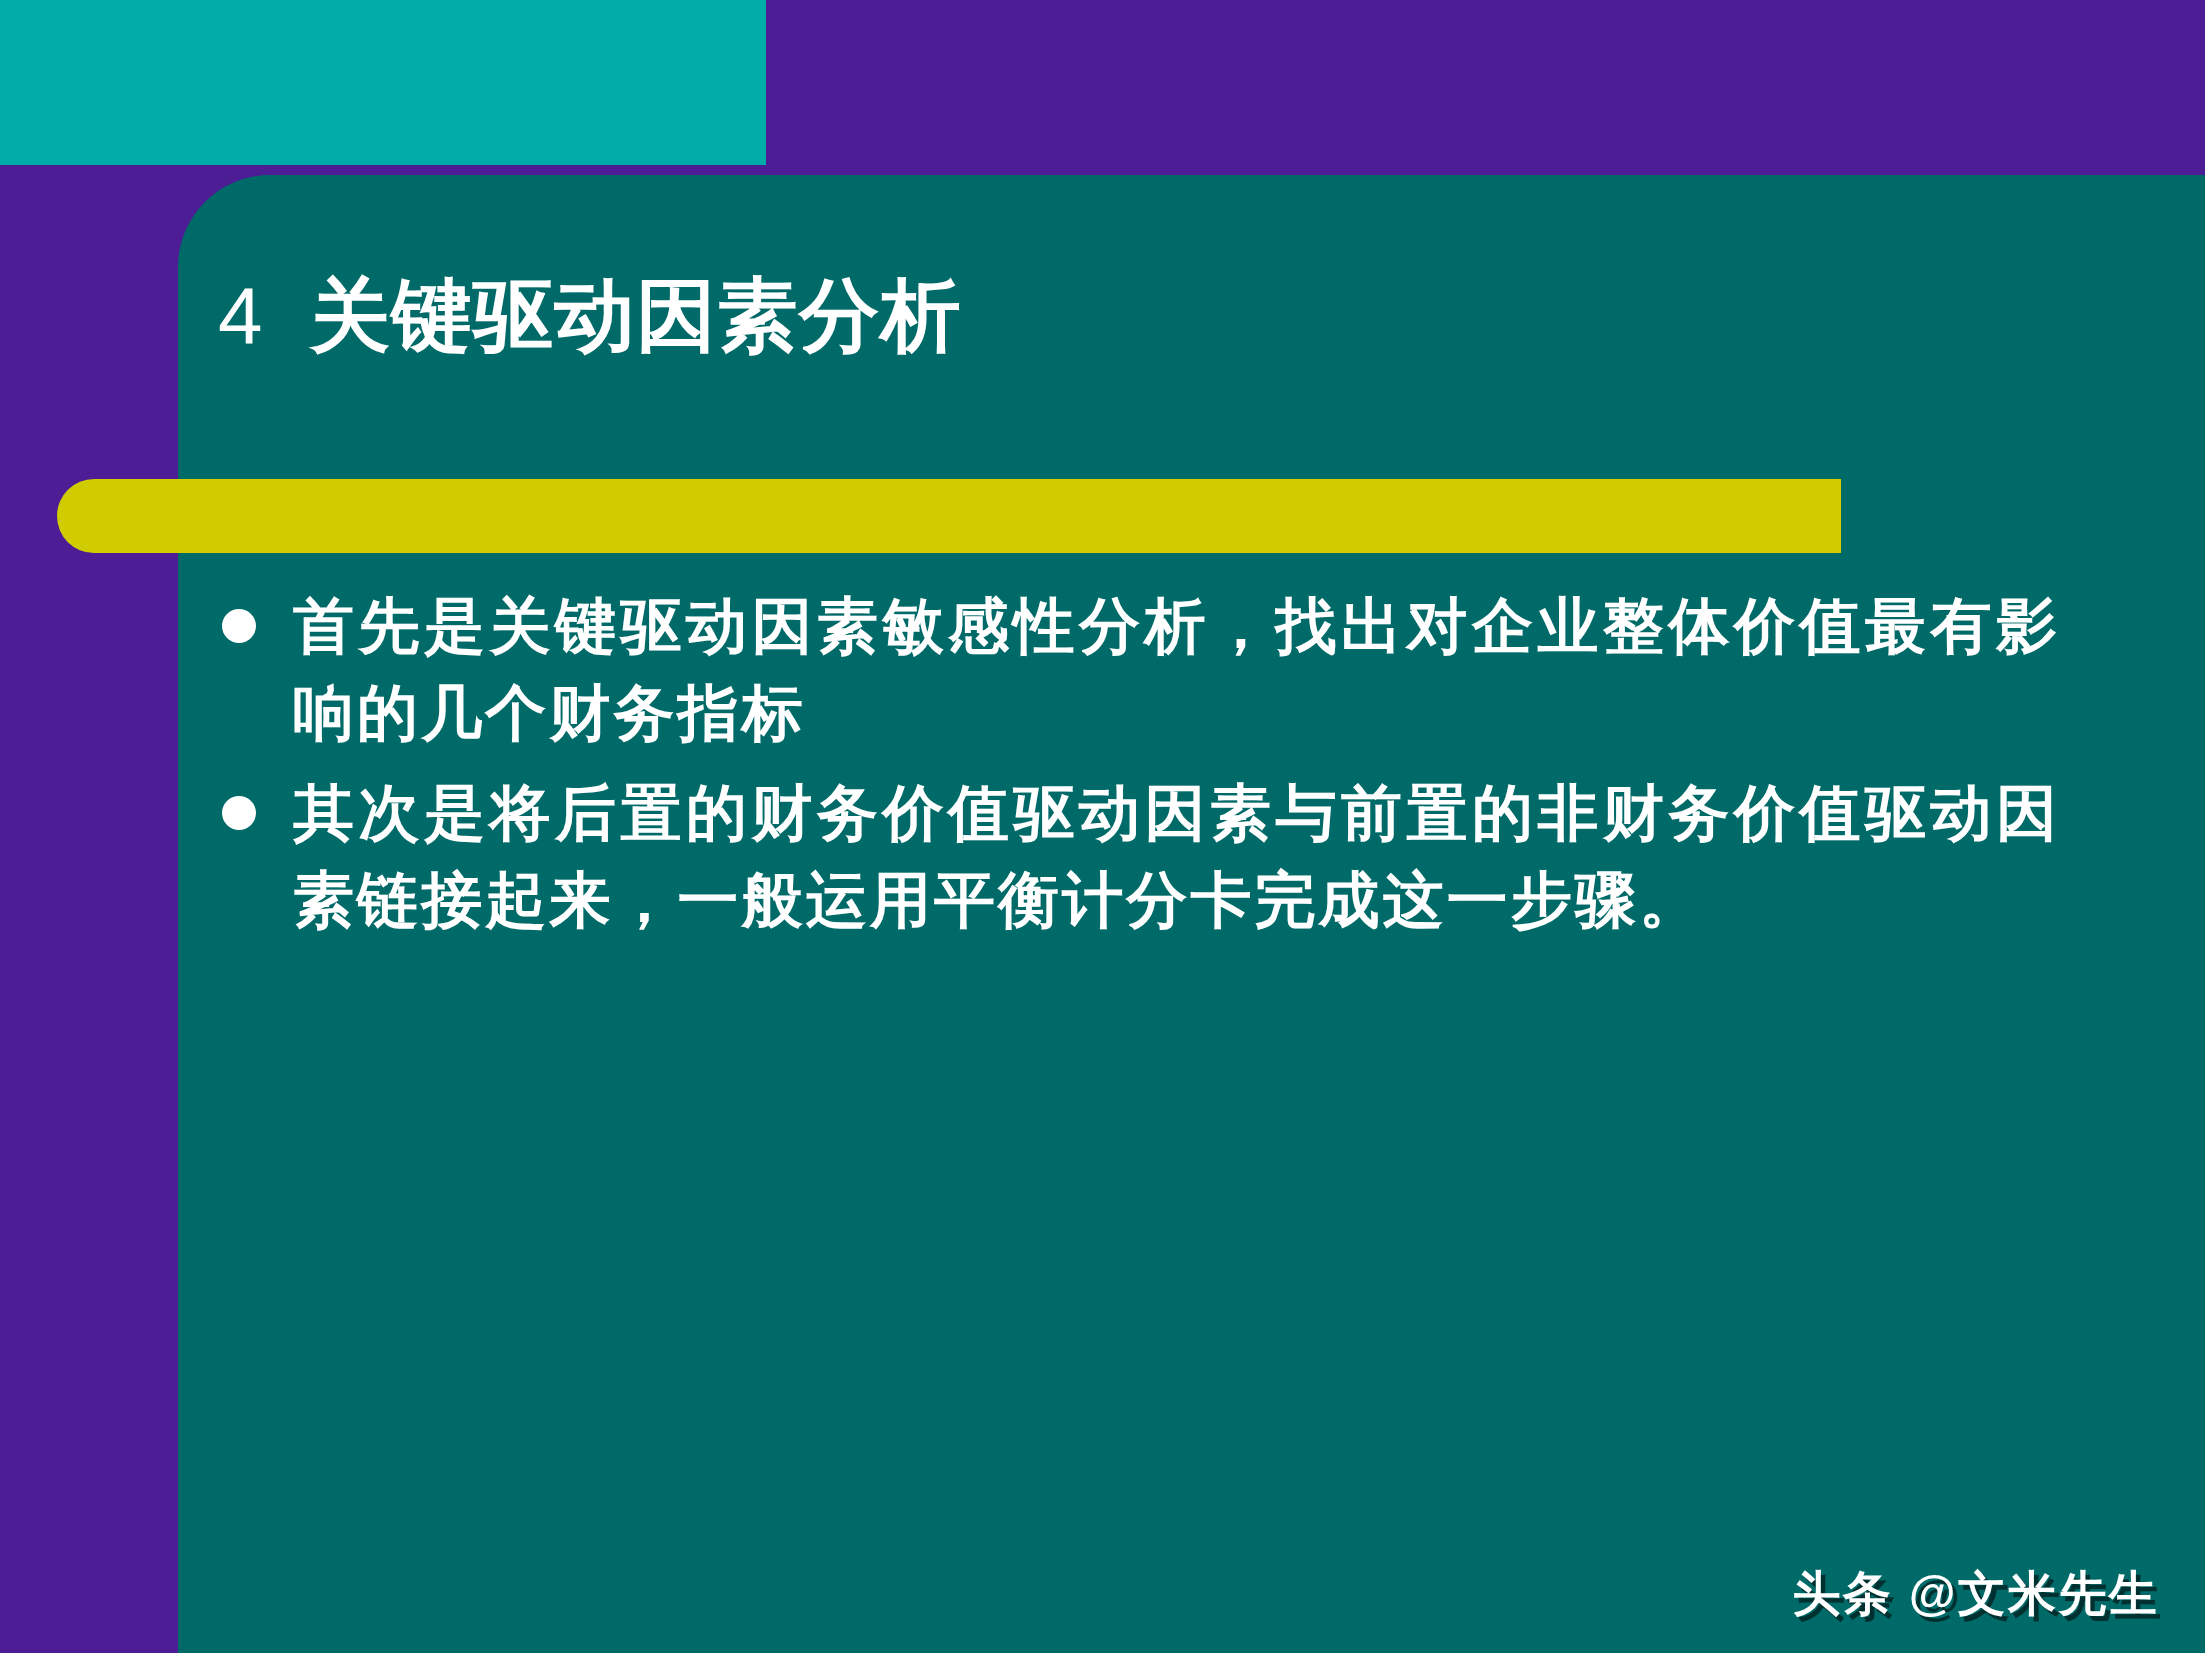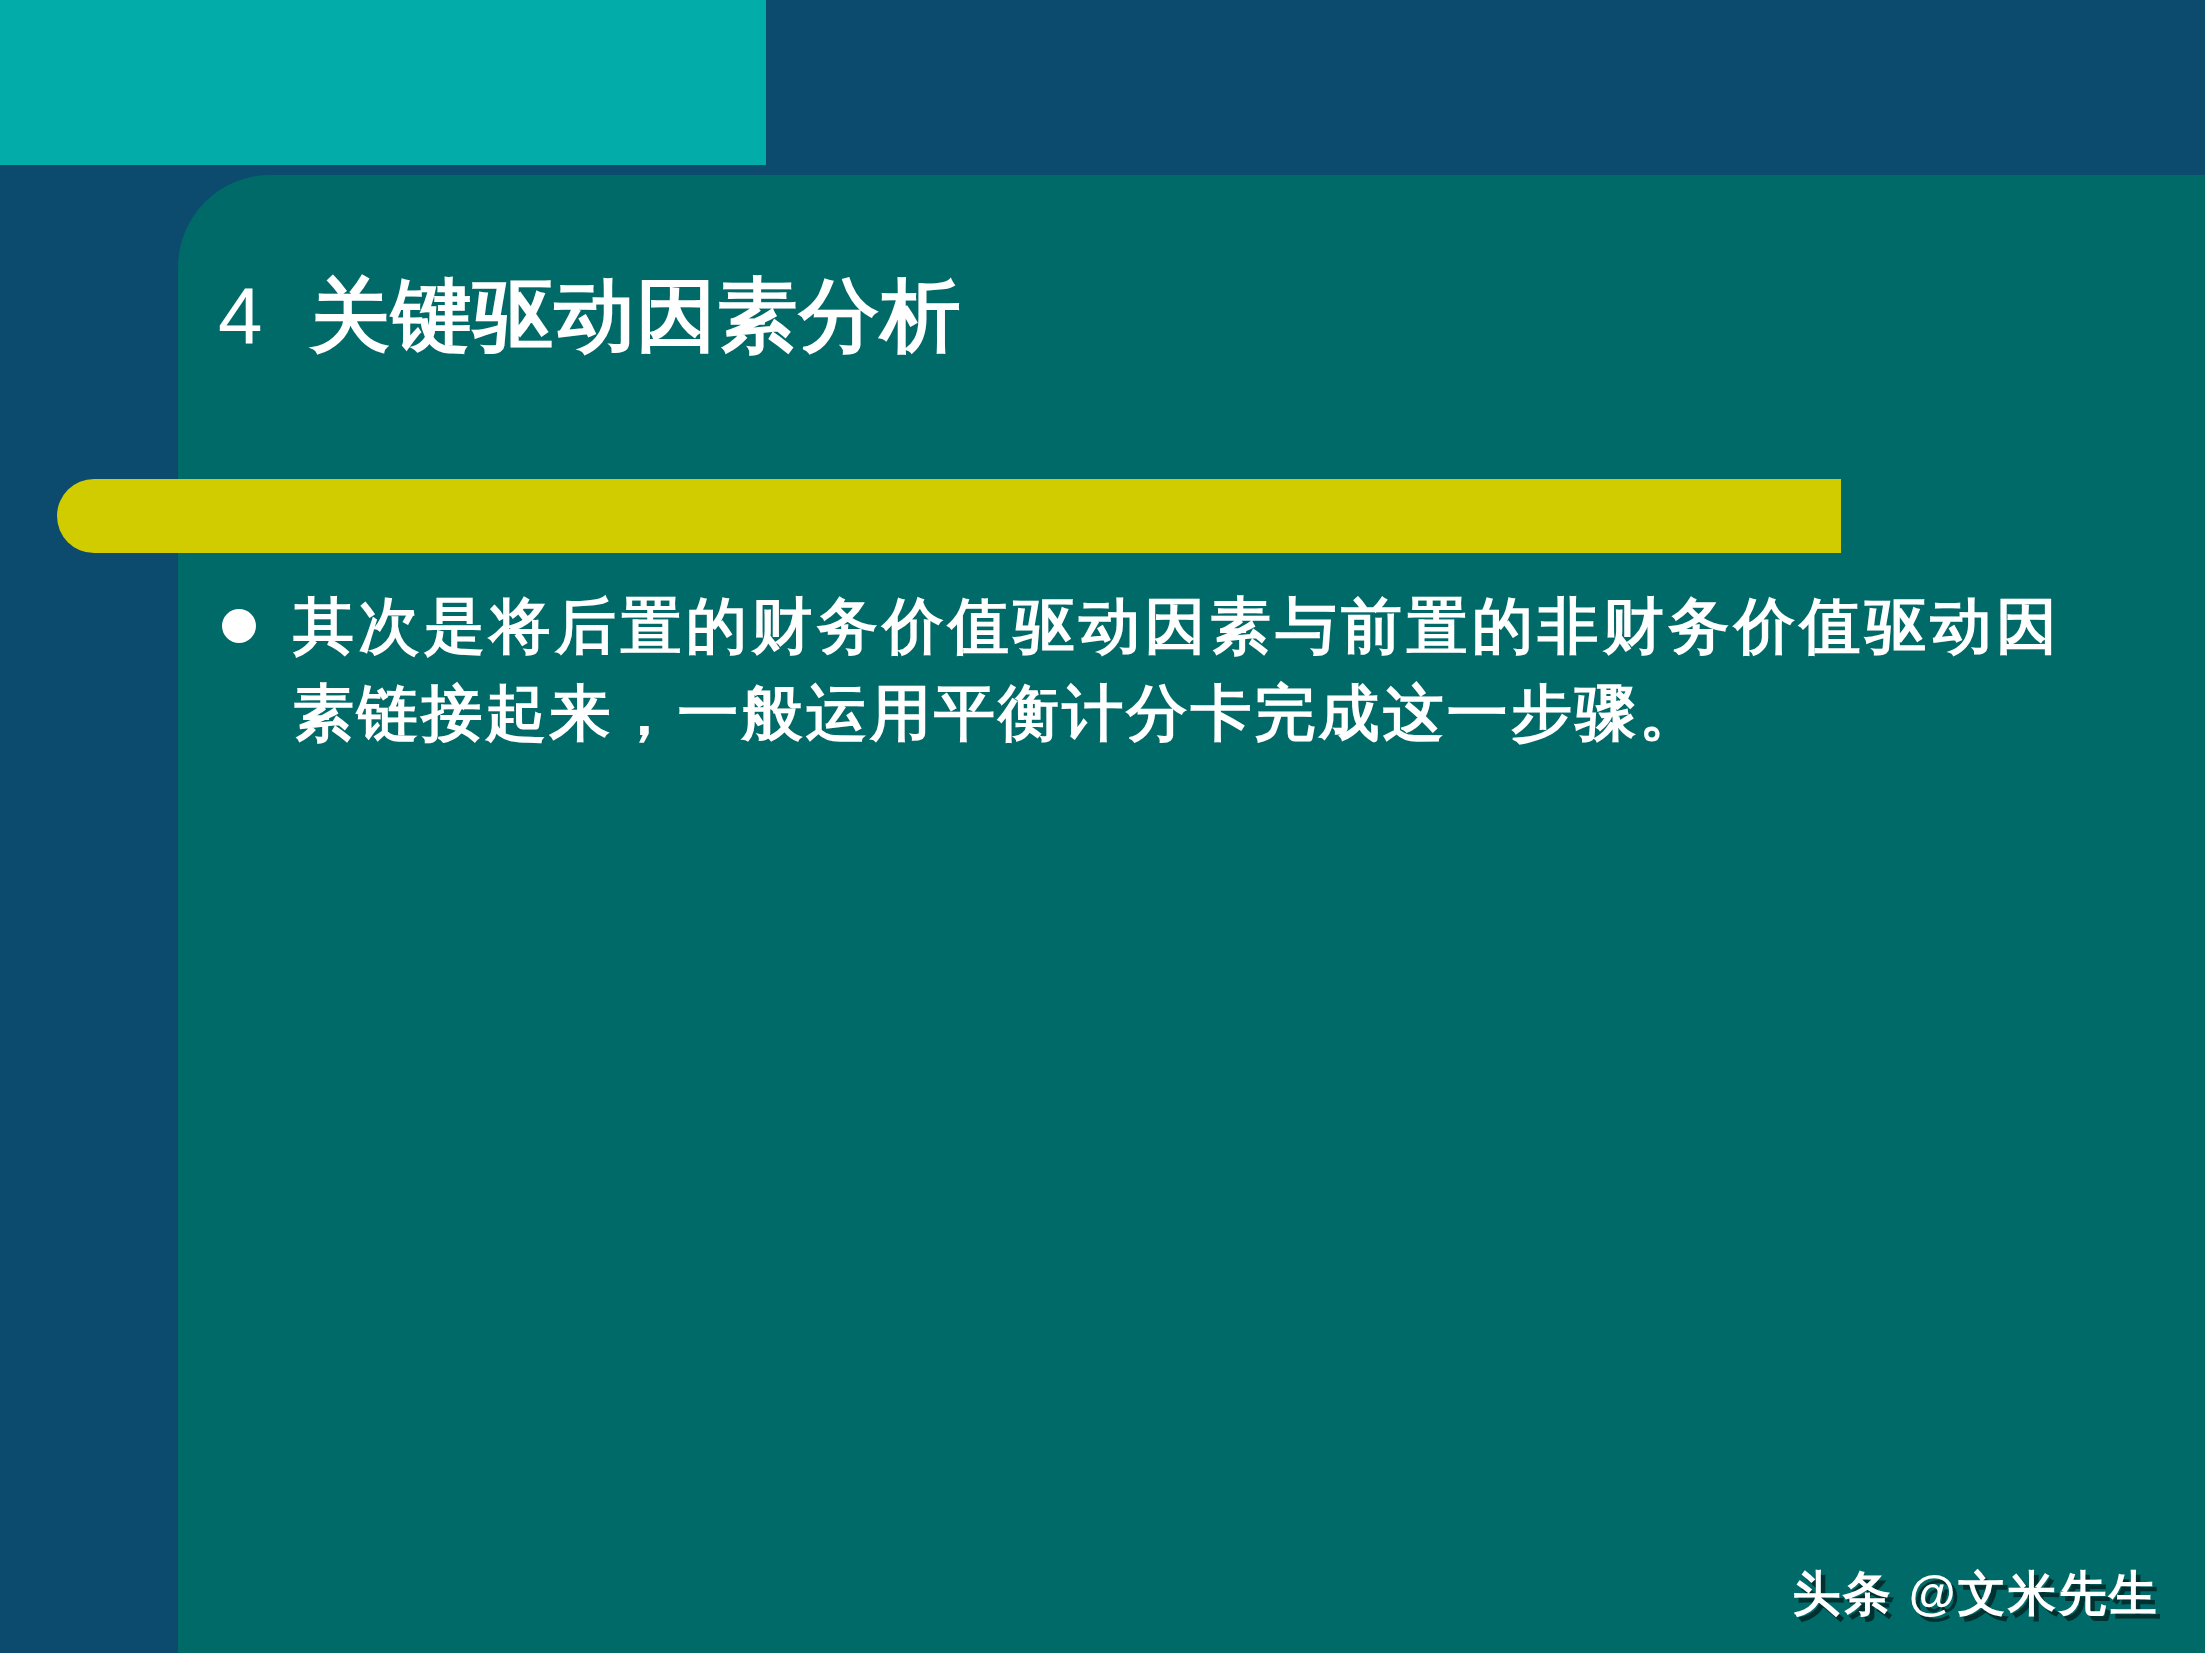--- a/index.html
+++ b/index.html
@@ -10,21 +10,21 @@
     width: 2205px;
     height: 1654px;
     overflow: hidden;
     font-family: "Liberation Sans", "DejaVu Sans", sans-serif;
   }
 
   #slide {
     position: relative;
     width: 2205px;
     height: 1654px;
-    background: #0c4a6e;
+    background: #4c1d95;
     overflow: hidden;
   }
 
   
   .tl-block {
     position: absolute;
     left: 0;
     top: 0;
     width: 766px;
     height: 165px;
@@ -132,20 +132,24 @@
   <div class="tl-block"></div>
 
   <div class="accent-bar"></div>
 
   <div class="title">
     <span class="num">4</span><span>&nbsp;&nbsp;</span><span>关键驱动因素分析</span>
   </div>
 
   <div class="body">
 
+    <div class="bullet-row">
+      <div class="bullet-dot"></div>
+      <div class="bullet-text">首先是关键驱动因素敏感性分析，找出对企业整体价值最有影响的几个财务指标</div>
+    </div>
 
     <div class="bullet-row">
       <div class="bullet-dot"></div>
       <div class="bullet-text">其次是将后置的财务价值驱动因素与前置的非财务价值驱动因素链接起来，一般运用平衡计分卡完成这一步骤。</div>
     </div>
 
   </div>
 
   <div class="watermark">头条 @文米先生</div>
 

